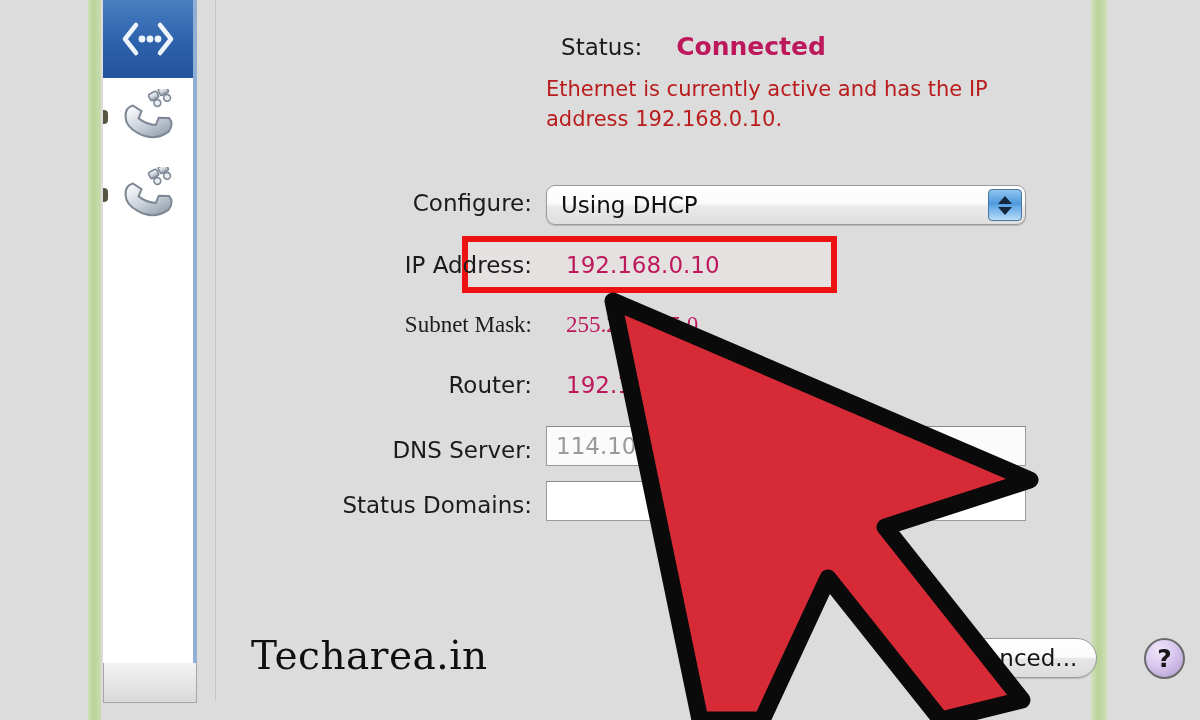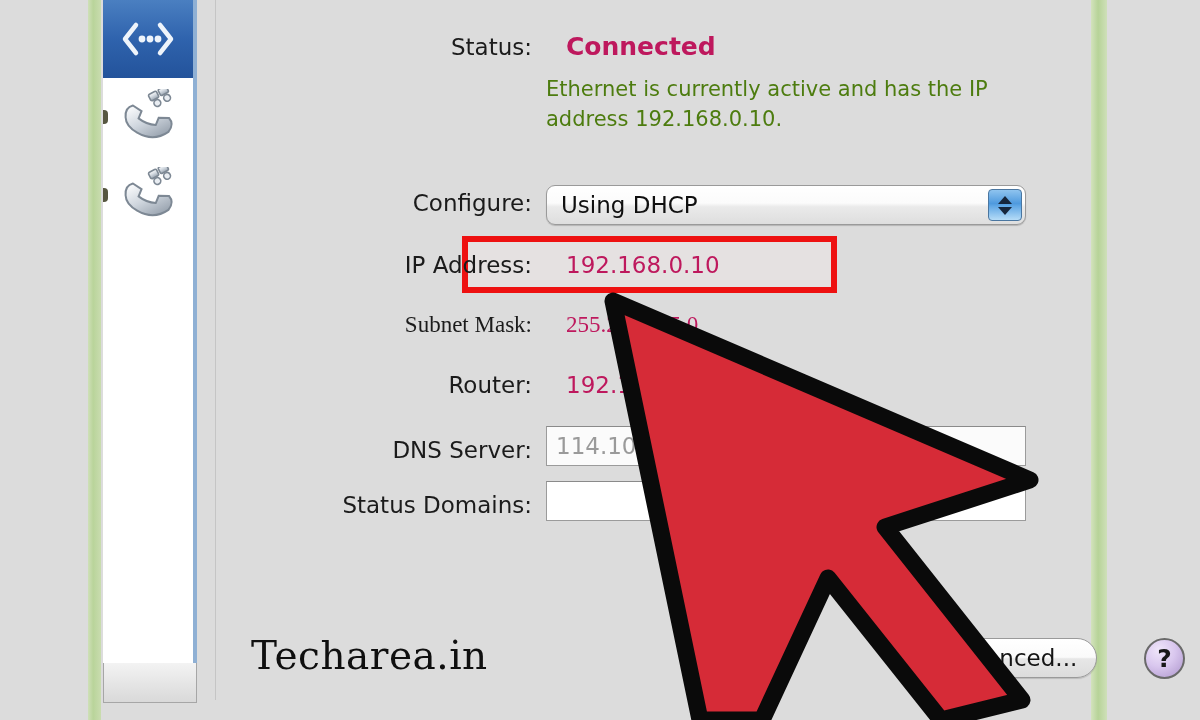--- a/index.html
+++ b/index.html
@@ -34,29 +34,29 @@
   .modem-icon{width:62px;height:56px;}
 
   .sb-footer{position:absolute;left:2px;top:663px;width:94px;height:40px;
     background:linear-gradient(to bottom,#f3f3f3,#d9d9d9);
     border:1px solid #a6a6a6;border-top:none;box-sizing:border-box;}
 
   
   .detail{position:absolute;left:114px;top:0;width:876px;height:700px;
      background:#dcdcdc;border-left:1px solid #c5c5c5;box-sizing:border-box;}
 
-  .row{position:absolute;display:flex;align-items:baseline;}
+  .row{position:absolute;display:flex;align-items:baseline;justify-content:center;}
   .lbl{text-align:right;color:#1b1b1b;font-size:23px;white-space:nowrap;}
   .val{color:#be185d;font-size:23px;white-space:nowrap;margin-left:20px;}
   .val.bold{font-weight:bold;font-size:25px;}
 
   
   .status-row{left:0;top:32px;width:720px;}
   .status-row .lbl{width:316px;padding-right:14px;}
-  .desc{position:absolute;left:330px;top:74px;width:470px;color:#4d7c0f;
+  .desc{position:absolute;left:330px;top:74px;width:470px;color:#b91c1c;
      font-size:21px;line-height:30px;}
 
   
   .cfg-row{left:0;top:190px;}
   .cfg-row .lbl{width:316px;padding-right:14px;}
   .popup{position:absolute;left:330px;top:185px;width:480px;height:40px;
      background:linear-gradient(to bottom,#ffffff 0%,#fbfbfb 45%,#eaeaea 55%,#dedede 100%);
      border:1px solid #9a9a9a;border-radius:9px;box-sizing:border-box;
      box-shadow:0 1px 1px rgba(0,0,0,.18);}
   .popup-text{position:absolute;left:14px;top:6px;font-size:23px;color:#101010;}

